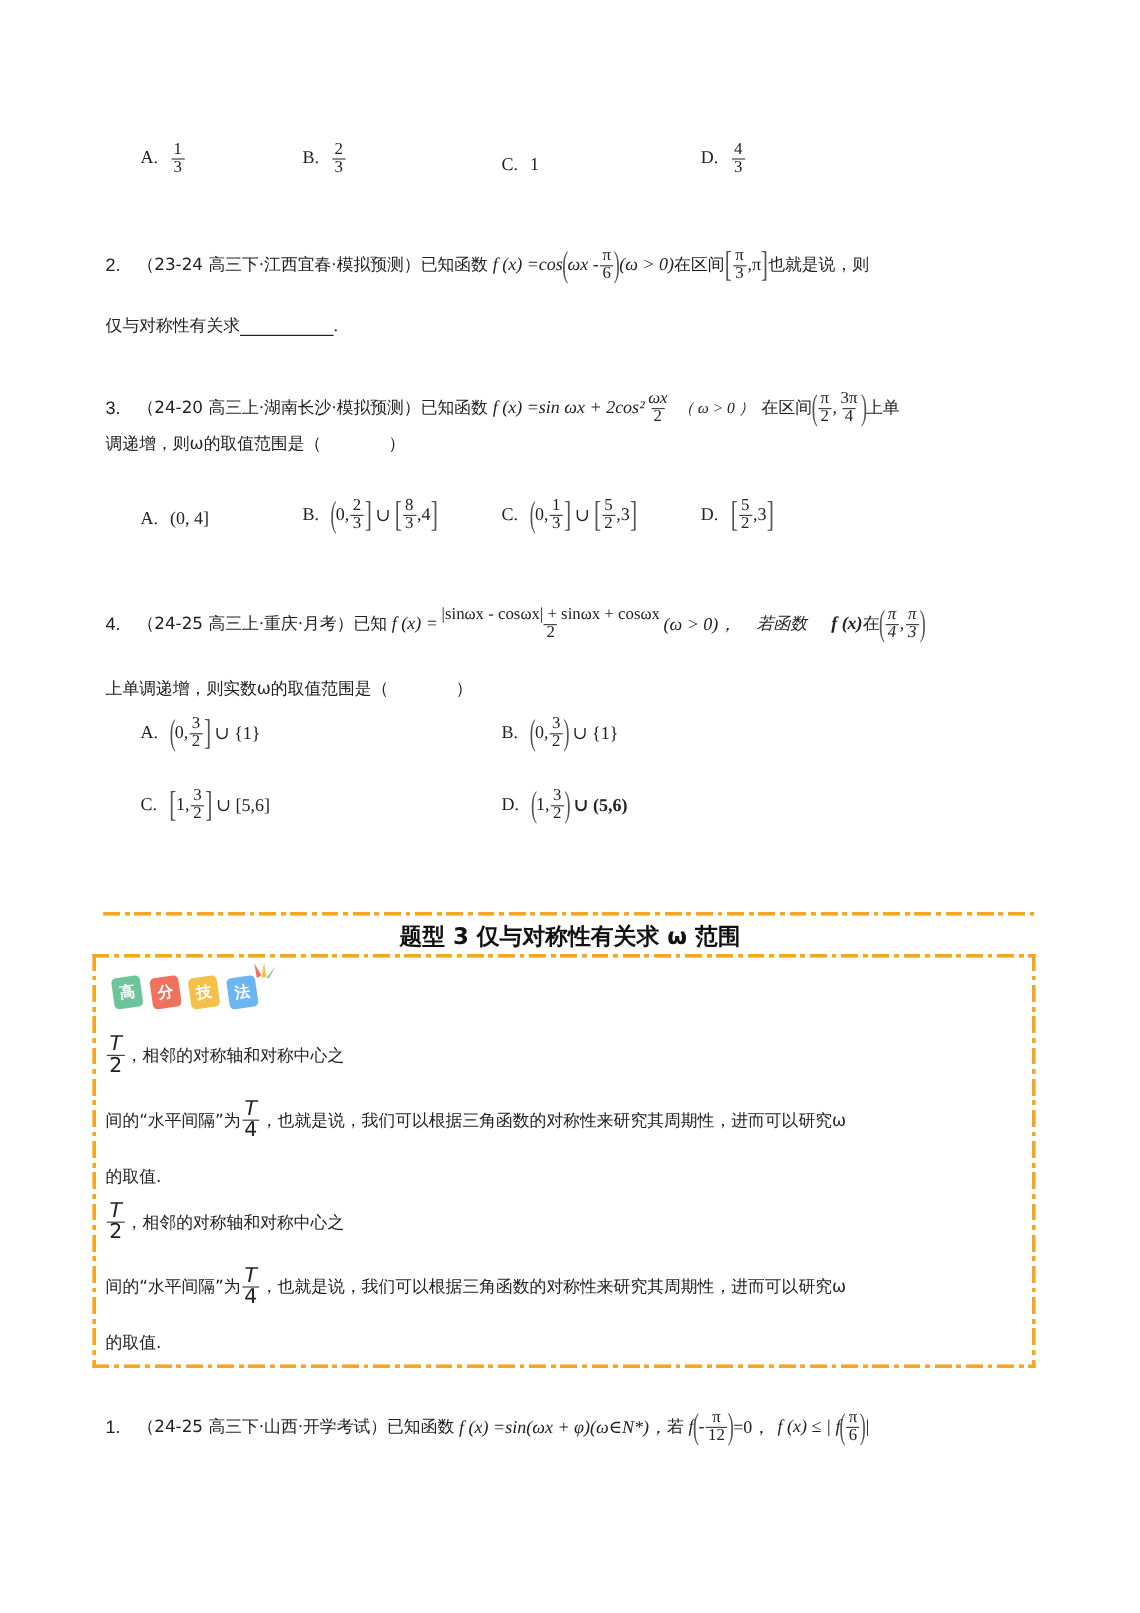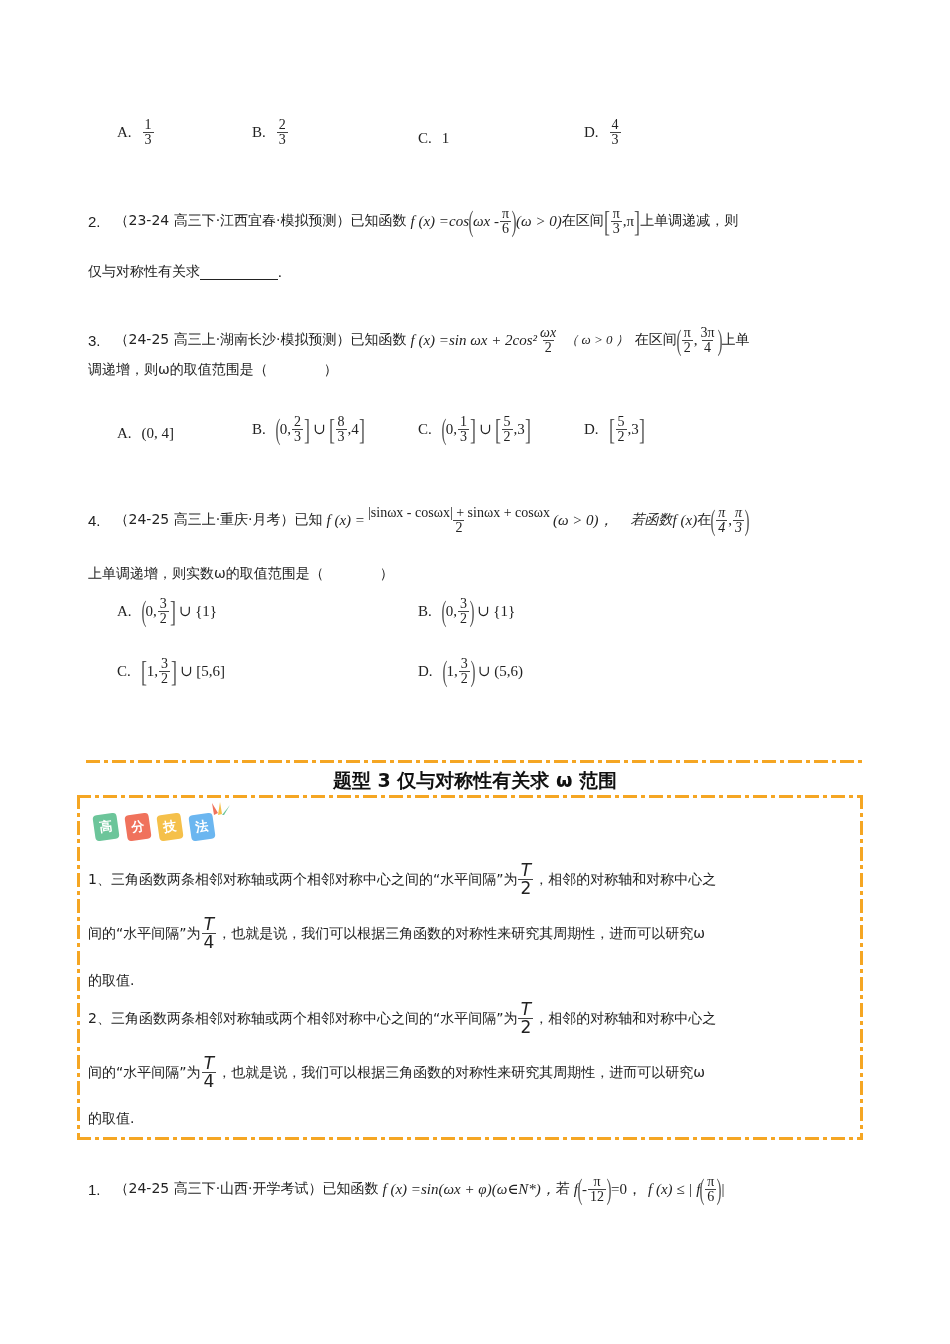--- a/index.html
+++ b/index.html
@@ -75,31 +75,31 @@
   <span class="paren">)</span>
   <span class="it">(ω &gt; 0)</span>
   <span class="cn">在区间</span>
   <span class="bracket">[</span>
   <span class="frac">
       <span class="num">π</span>
       <span class="den">3</span>
     </span>
   <span>,π</span>
   <span class="bracket">]</span>
-  <span class="cn">上单调递减，则</span>
+  <span class="cn">也就是说，则</span>
 </div>
 <div class="abs row" style="left:88px; top:263px;">
   <span class="cn">仅与对称性有关求</span>
   <span class="blank"></span>
   <span>.</span>
 </div>
 
 <div class="abs row" style="left:88px; top:325px;">
   <span class="sans" style="margin-right:14px;">3.</span>
-  <span class="cn">（24-25 高三上·湖南长沙·模拟预测）</span>
+  <span class="cn">（24-20 高三上·湖南长沙·模拟预测）</span>
   <span class="cn">已知函数</span>
   <span class="it" style="margin-left:4px;">f (x) =sin ωx + 2cos² </span>
   <span class="frac">
       <span class="num it">ωx</span>
       <span class="den">2</span>
     </span>
   <span class="it" style="margin:0 6px; font-size:13px;">（ ω &gt; 0 ）</span>
   <span class="cn">在区间</span>
   <span class="paren">(</span>
   <span class="frac">
@@ -170,21 +170,21 @@
   <span class="sans" style="margin-right:14px;">4.</span>
   <span class="cn">（24-25 高三上·重庆·月考）</span>
   <span class="cn">已知</span>
   <span class="it" style="margin-left:4px;">f (x) =</span>
   <span class="frac">
       <span class="num">|sinωx - cosωx| + sinωx + cosωx</span>
       <span class="den">2</span>
     </span>
   <span class="it">(ω &gt; 0)，</span>
   <span class="cn" style="margin-left:17px;font-style:italic;">若函数</span>
-  <span class="it" style="margin-left:0;">f (x)</span>
+  <span class="it" style="margin-left:20px;font-weight:bold;">f (x)</span>
   <span class="cn">在</span>
   <span class="paren">(</span>
   <span class="frac it">
       <span class="num">π</span>
       <span class="den">4</span>
     </span>,
   <span class="frac it">
       <span class="num">π</span>
       <span class="den">3</span>
     </span>
@@ -227,21 +227,21 @@
 </div>
 <div class="abs row" style="left:418px; top:656px;">
   <span class="opt-label">D.</span>
   <span class="paren">(</span>
     <span>1,</span>
   <span class="frac">
       <span class="num">3</span>
       <span class="den">2</span>
     </span>
     <span class="paren">)</span>
-  <span style="margin-left:3px;">∪ (5,6)</span>
+  <span style="margin-left:3px;font-weight:bold;">∪ (5,6)</span>
 </div>
 
 <div class="dash-h" style="left:86px; top:760px; width:778px;"></div>
 <div class="abs title" style="left:0; width:950px; top:768px; text-align:center;">题型 3  仅与对称性有关求 ω 范围</div>
 
 <div class="dash-h" style="left:77px; top:795px; width:786px;"></div>
 <div class="dash-v" style="left:77px; top:795px; height:345px;"></div>
 <div class="dash-v" style="left:860px; top:795px; height:345px;"></div>
 <div class="dash-h" style="left:77px; top:1137px; width:786px;"></div>
 
@@ -253,39 +253,37 @@
 </div>
 <div class="abs" style="left:210px; top:801px; width:22px; height:14px;">
   <svg width="22" height="14" viewBox="0 0 22 14">
       <path d="M4 14 L2 2 L8 12Z" fill="#f0725c"></path>
       <path d="M8 14 L10 1 L12 13Z" fill="#f5c04a"></path>
       <path d="M12 14 L20 4 L14 14Z" fill="#6cc59a"></path>
     </svg>
 </div>
 
 <div class="abs row tip" style="left:88px; top:862px;">
-  <span>1、三角函数两条相邻对称轴或两个相邻对称中心之间的“水平间隔”为</span>
   <span class="frac big">
       <span class="num">T</span>
       <span class="den">2</span>
     </span>
   <span>，相邻的对称轴和对称中心之</span>
 </div>
 <div class="abs row tip" style="left:88px; top:916px;">
   <span>间的“水平间隔”为</span>
   <span class="frac big">
       <span class="num">T</span>
       <span class="den">4</span>
     </span>
   <span>，也就是说，我们可以根据三角函数的对称性来研究其周期性，进而可以研究ω</span>
 </div>
 <div class="abs tip" style="left:88px; top:972px;">的取值.</div>
 
 <div class="abs row tip" style="left:88px; top:1001px;">
-  <span>2、三角函数两条相邻对称轴或两个相邻对称中心之间的“水平间隔”为</span>
   <span class="frac big">
       <span class="num">T</span>
       <span class="den">2</span>
     </span>
   <span>，相邻的对称轴和对称中心之</span>
 </div>
 <div class="abs row tip" style="left:88px; top:1055px;">
   <span>间的“水平间隔”为</span>
   <span class="frac big">
       <span class="num">T</span>

